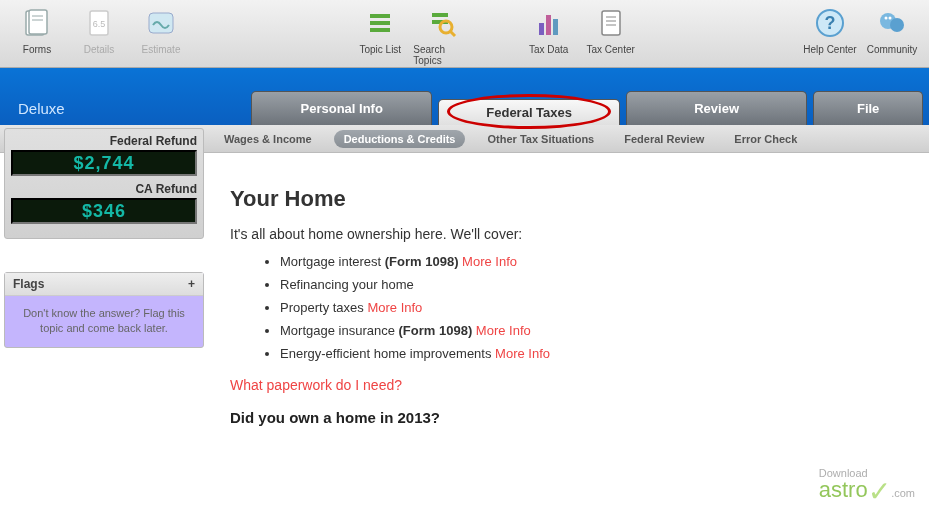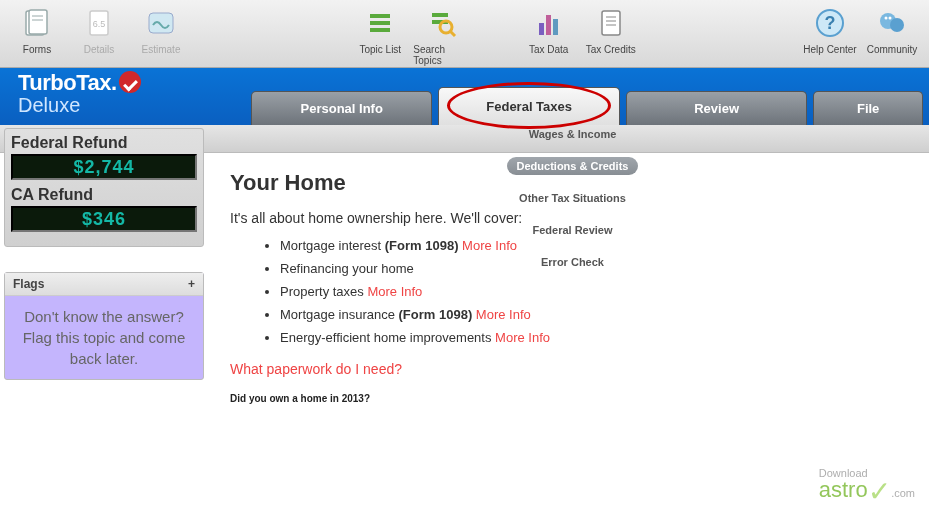--- a/index.html
+++ b/index.html
@@ -14,51 +14,51 @@
 .tool-btn .lbl { font-size: 10px; color: #444; margin-top: 2px; }
 .tool-btn.disabled .lbl { color: #aaa; }
 .ico svg { width: 32px; height: 32px; }
 
 
 .brandbar { height: 57px; background: linear-gradient(#0a73d6, #0a5fc0); display: flex; align-items: flex-end; }
 .brand { color: #fff; padding: 6px 14px 8px 18px; width: 210px; }
 .brand .line1 { font-size: 22px; font-weight: bold; letter-spacing: -0.5px; }
 .brand .line1 .chk { display: inline-block; width: 22px; height: 22px; background: #d1282a; border-radius: 50%; position: relative; vertical-align: -3px; margin-left: 2px; }
 .brand .line1 .chk::after { content: ""; position: absolute; left: 5px; top: 9px; width: 10px; height: 5px; border-left: 3px solid #fff; border-bottom: 3px solid #fff; transform: rotate(-45deg); }
-.brand .line2 { font-size: 20px; color: #cfe6ff; margin-top: -2px; }
+.brand .line2 { font-size: 15px; color: #cfe6ff; margin-top: -2px; }
 
 .main-tabs { display: flex; gap: 6px; padding-bottom: 0; flex: 1; align-items: flex-end; padding-right: 6px; padding-left: 41px; }
 .main-tab { flex: 1; height: 34px; background: linear-gradient(#9aa0a6, #6d737a); color: #fff; font-weight: bold; font-size: 13px; display: flex; align-items: center; justify-content: center; border-radius: 5px 5px 0 0; border: 1px solid #555; border-bottom: none; cursor: pointer; position: relative; }
-.main-tab.active { background: linear-gradient(#f8f8f8, #e0e0e0); color: #333; height: 38px; }
+.main-tab.active { background: linear-gradient(#f8f8f8, #e0e0e0); color: #333; height: 26px; }
 .circle-annotation { position: absolute; inset: -6px 8px -4px 8px; border: 3px solid #cc0000; border-radius: 50%; pointer-events: none; }
 
 
-.subbar { height: 28px; background: linear-gradient(#e6e6e6, #cfcfcf); border-bottom: 1px solid #bbb; display: flex; align-items: center; padding-left: 216px; gap: 14px; font-size: 11px; font-weight: bold; color: #555; flex-direction: column; }
+.subbar { height: 28px; background: linear-gradient(#e6e6e6, #cfcfcf); border-bottom: 1px solid #bbb; display: flex; align-items: center; padding-left: 216px; gap: 14px; font-size: 11px; font-weight: bold; color: #555; }
 .subbar .sub { cursor: pointer; padding: 3px 8px; }
 .subbar .sub.active { background: linear-gradient(#a0a6ac, #888e94); color: #fff; border-radius: 10px; padding: 3px 10px; }
 
 
 .left-col { position: absolute; left: 4px; top: 128px; width: 200px; background: linear-gradient(#e0e0e0,#d0d0d0); border: 1px solid #bbb; border-radius: 3px; padding: 4px 6px 8px; }
-.refund-lbl { font-size: 16px; font-weight: bold; color: #333; text-align: left; margin: 1px 0 2px; }
+.refund-lbl { font-size: 12px; font-weight: bold; color: #333; text-align: right; margin: 1px 0 2px; }
 .refund-box { background: #0b1a0b; border: 2px inset #222; height: 26px; display: flex; align-items: center; justify-content: center; color: #14b8a6; font-size: 18px; font-weight: bold; font-family: Arial; letter-spacing: 1px; margin-bottom: 6px; }
 
 .flags { margin-top: 10px; border: 1px solid #bbb; background: #c4b5fd; border-radius: 3px; width: 200px; position: absolute; left: 4px; top: 262px; }
 .flags-hdr { display: flex; justify-content: space-between; padding: 4px 8px; font-weight: bold; font-size: 12px; color: #444; border-bottom: 1px solid #ccc; background: linear-gradient(#eee,#ddd); }
-.flags-body { padding: 10px; font-size: 15px; color: #666; text-align: center; line-height: 1.4; }
-
-
-.content { position: absolute; left: 230px; top: 170px; right: 20px; }
+.flags-body { padding: 10px; font-size: 11px; color: #666; text-align: center; line-height: 1.4; }
+
+
+.content { position: absolute; left: 230px; top: 186px; right: 20px; }
 .content h1 { font-size: 22px; color: #333; margin-bottom: 14px; }
 .content .intro { font-size: 14px; color: #333; margin-bottom: 12px; }
 .content ul { list-style: disc; padding-left: 50px; }
 .content li { font-size: 13px; color: #333; margin: 8px 0; }
 .content li .bold { font-weight: bold; }
 .content a { color: #ef4444; text-decoration: none; cursor: pointer; }
 .content .paperwork { margin: 16px 0; font-size: 14px; }
-.content .question { font-size: 10px; font-weight: bold; color: #222; margin-top: 16px; }
+.content .question { font-size: 15px; font-weight: bold; color: #222; margin-top: 16px; }
 
 
 .watermark { position: absolute; right: 14px; bottom: 8px; font-size: 22px; color: #79b933; opacity: 0.8; font-family: Arial; }
 .watermark .dl { font-size: 11px; color: #999; display: block; text-align: left; margin-bottom: -4px; }
 .watermark .tld { font-size: 11px; color: #999; }
 .watermark .chk2 { color: #a8d96a; font-size: 28px; vertical-align: -4px; }
 </style>
 </head>
 <body>
 
@@ -132,21 +132,21 @@
     </div>
     <div class="tool-btn">
       <div class="ico">
           <svg viewBox="0 0 32 32">
             <rect x="7" y="4" width="18" height="24" rx="2" fill="#fff" stroke="#888" stroke-width="1.5"></rect>
             <line x1="11" y1="10" x2="21" y2="10" stroke="#888"></line>
             <line x1="11" y1="14" x2="21" y2="14" stroke="#888"></line>
             <line x1="11" y1="18" x2="21" y2="18" stroke="#888"></line>
           </svg>
         </div>
-      <span class="lbl">Tax Credits</span>
+      <span class="lbl">Tax Center</span>
     </div>
   </div>
   <div class="toolbar-spacer"></div>
   <div class="toolbar-group">
     <div class="tool-btn">
       <div class="ico">
           <svg viewBox="0 0 32 32">
             <circle cx="16" cy="16" r="13" fill="#cde8f7" stroke="#5aa0d0" stroke-width="2"></circle>
             <text x="16" y="22" font-size="18" fill="#3a80b0" text-anchor="middle" font-weight="bold">?</text>
           </svg>
@@ -162,21 +162,20 @@
             <circle cx="14" cy="11" r="1.5" fill="#fff"></circle>
           </svg>
         </div>
       <span class="lbl">Community</span>
     </div>
   </div>
 </div>
 
 <div class="brandbar">
   <div class="brand">
-    <div class="line1"><span>TurboTax.</span><span class="chk"></span></div>
     <div class="line2">Deluxe</div>
   </div>
   <div class="main-tabs">
     <div class="main-tab">
         <span>Personal Info</span>
       </div>
     <div class="main-tab active">
       <span>Federal Taxes</span>
       <div class="circle-annotation"></div>
     </div>

